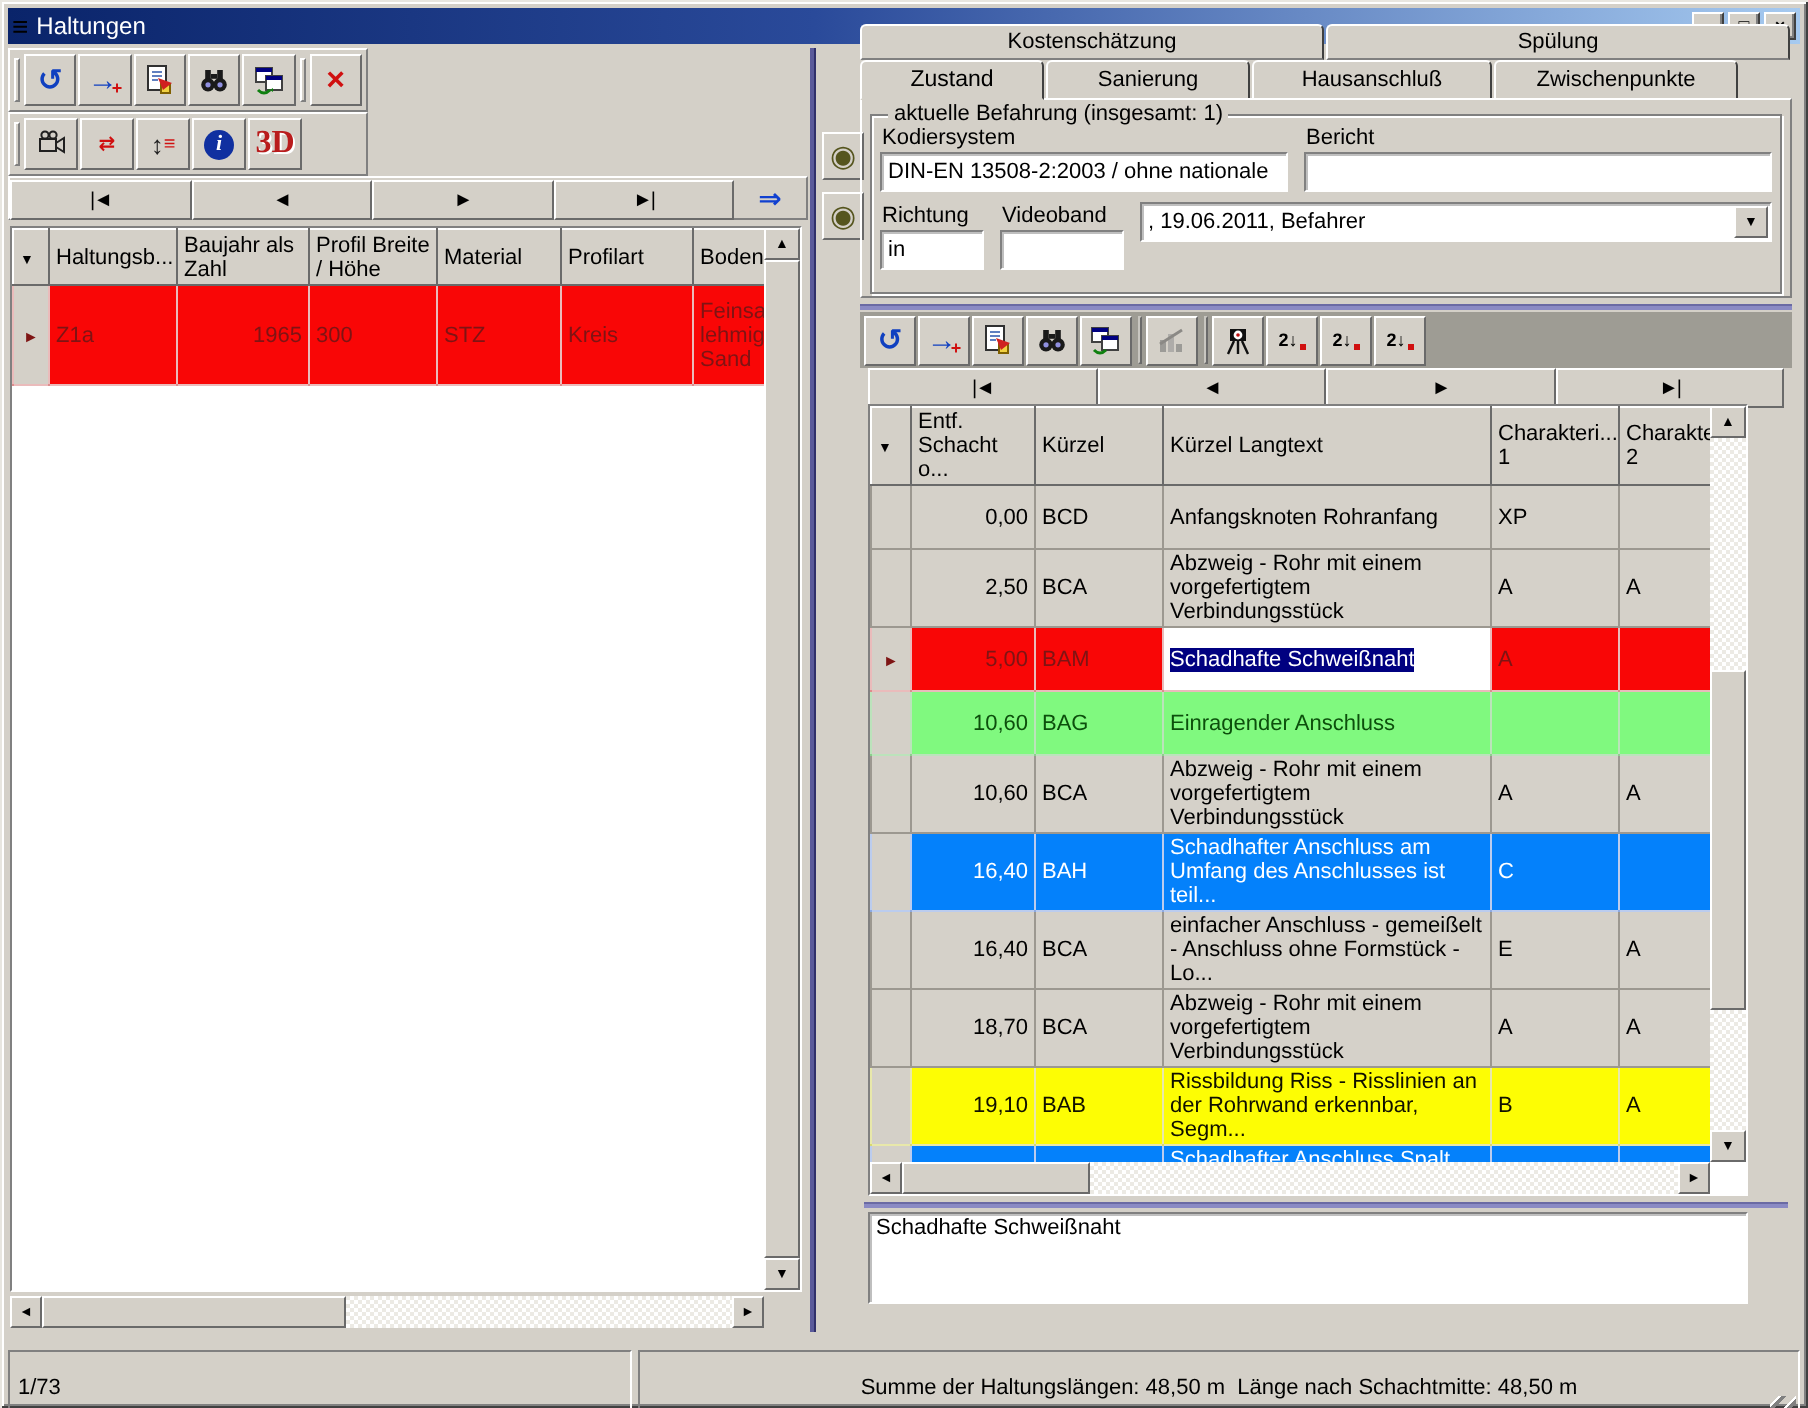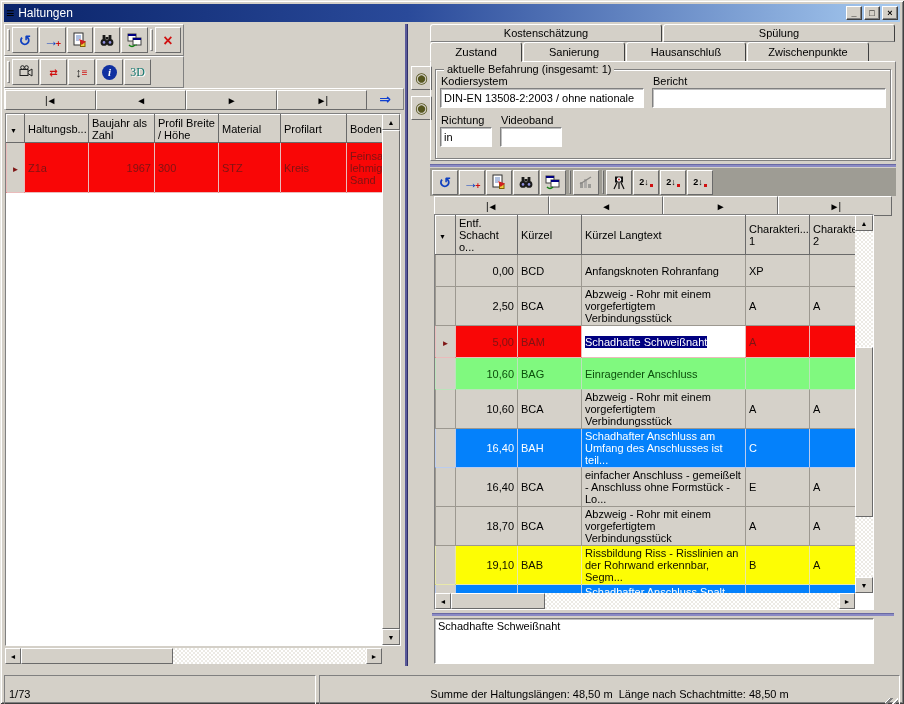--- a/index.html
+++ b/index.html
@@ -33,21 +33,21 @@
   .tbar .btn { width:27px; height:26px; margin-right:1px; }
   .ic { font-size:13px; line-height:13px; font-weight:bold; }
   .ic.blue { color:#1040c0; font-size:15px; }
   .ic.red  { color:#d01010; }
   .ic.dark { color:#202020; }
   .ic.small{ font-size:10px; }
   .plus { color:#d01010; font-size:9px; font-weight:bold; margin-left:-3px; margin-top:7px; }
   .info-circle { width:15px; height:15px; border-radius:50%; background:#1030a0; color:#fff;
                  font-family:"Liberation Serif",serif; font-weight:bold; font-style:italic;
                  font-size:11px; display:flex; align-items:center; justify-content:center; }
-  .threed { font-family:"Liberation Serif",serif; font-weight:normal; font-size:12px; color:#0f766e; text-shadow:1px 1px 0 #fff; }
+  .threed { font-family:"Liberation Serif",serif; font-weight:bold; font-size:16px; color:#b91c1c; text-shadow:1px 1px 0 #fff; }
   .sorttxt { font-size:9px; font-weight:bold; }
   .sorttxt::after { content:""; display:inline-block; width:3px; height:3px; background:#d01010; margin-left:1px; vertical-align:bottom;}
 
   
   .combo-strip { flex:1; display:flex; align-items:center; padding:3px 4px;
                  border:1px solid; border-color:#fff #808080 #808080 #fff; margin:1px 2px; }
   .combo { flex:1; height:20px; background:#fff; display:flex; align-items:center;
            border:1px solid; border-color:#808080 #fff #fff #808080;
            box-shadow: inset 1px 1px 0 #40404055; }
   .combo .val { flex:1; padding:0 3px; white-space:nowrap; overflow:hidden; }
@@ -106,21 +106,21 @@
   .l-hscroll { position:absolute; left:1px; bottom:2px; width:377px; height:16px; }
 
   
   .split { position:absolute; left:404px; top:24px; width:26px; height:642px; }
   .split-line { position:absolute; left:1px; top:0; bottom:0; width:3px; background:#5a5a9a;
                 border-right:1px solid #30306a; }
   .split .btn { position:absolute; left:7px; width:21px; height:24px; }
   .shutter { color:#55551e; font-size:15px; }
 
   
-  .rpanel { position:absolute; left:430px; top:24px; width:466px; height:644px; }
+  .rpanel { position:absolute; left:430px; top:12px; width:466px; height:644px; }
   .tabs { display:flex; }
   .tab { background:#d4d0c8; border:1px solid; border-color:#fff #404040 #808080 #fff;
          border-radius:3px 3px 0 0; text-align:center; padding:2px 4px 1px; height:18px;
          white-space:nowrap; overflow:hidden; cursor:default; }
   .tabs.row1 .tab { flex:1; margin-right:1px; }
   .tabs.row2 { margin-top:0px; }
   .tabs.row2 .tab { margin-right:1px; height:20px; padding-top:3px; }
   .tab.active { border-bottom:1px solid #d4d0c8; font-size:11.5px; position:relative; z-index:2; height:21px; }
   .rcontent { position:relative; border:1px solid; border-color:#fff #808080 #808080 #fff;
               height:100px; margin-top:-1px; padding:2px 4px; }
@@ -274,21 +274,21 @@
               <th>Profil Breite / Höhe</th>
               <th>Material</th>
               <th>Profilart</th>
               <th>Bodenart</th>
             </tr>
           </thead>
           <tbody>
             <tr style="height:50px" class="c-red">
               <td class="selcell"><span>►</span></td>
               <td>Z1a</td>
-              <td class="num">1967</td>
+              <td class="num">1965</td>
               <td>300</td>
               <td>STZ</td>
               <td>Kreis</td>
               <td>Feinsand lehmiger Sand</td>
             </tr>
           </tbody>
         </table>
       </div>
       <div class="vscroll l-vscroll checker">
         <div class="sbtn" style="position:absolute;top:0;left:0">
@@ -351,20 +351,24 @@
         <div class="frow" style="margin-top:5px">
           <div class="fcol" style="width:52px">
             <label>Richtung</label>
             <input class="fld" value="in" style="">
           </div>
           <div class="fcol" style="width:62px">
             <label>Videoband</label>
             <input class="fld" value="" style="">
           </div>
           <div class="fcol" style="flex:1">
+            <div class="combo">
+              <span class="val">, 19.06.2011, Befahrer</span>
+              <span class="dd">▼</span>
+            </div>
           </div>
         </div>
       </div>
     </div>
 
     <div class="divider" style="margin-top:3px"></div>
 
     <div class="rtbar">
       <button class="btn">
         <span class="ic blue">↺</span>

